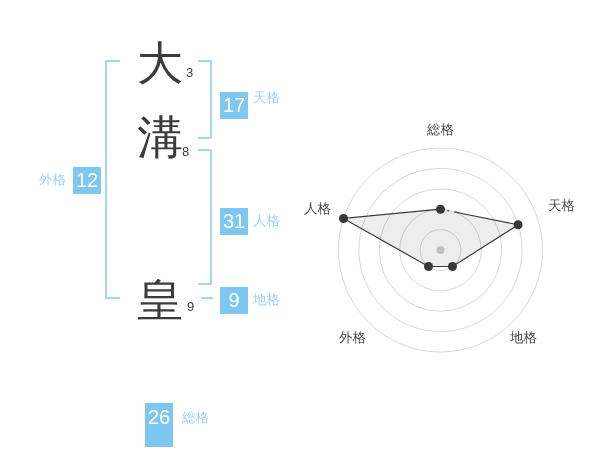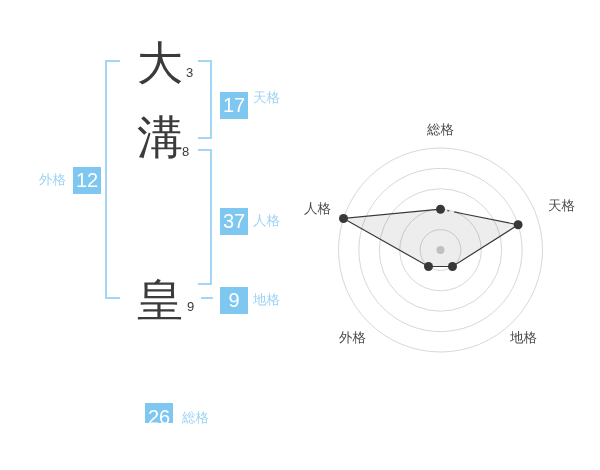--- a/index.html
+++ b/index.html
@@ -39,30 +39,30 @@
   <div class="stroke-num" style="left:187px;top:300px">9</div>
 
   <div class="bracket bracket-left" style="left:105px;top:60px;width:15px;height:239px"></div>
   <div class="bracket bracket-right" style="left:198px;top:60px;width:14px;height:79px"></div>
   <div class="bracket bracket-right" style="left:198px;top:149px;width:14px;height:136px"></div>
   <div class="tick" style="left:201px;top:297px;width:12px;height:2px"></div>
 
   <div class="badge" style="left:220px;top:92px">17</div>
   <div class="badge-label" style="left:253px;top:91px">天格</div>
 
-  <div class="badge" style="left:220px;top:208px">37</div>
+  <div class="badge" style="left:220px;top:208px">31</div>
   <div class="badge-label" style="left:253px;top:214px">人格</div>
 
   <div class="badge" style="left:220px;top:287px">9</div>
   <div class="badge-label" style="left:253px;top:293px">地格</div>
 
   <div class="badge" style="left:73px;top:167px">12</div>
   <div class="badge-label align-right" style="left:36px;top:173px;width:30px">外格</div>
 
-  <div class="badge" style="left:145px;top:403px;height:20px;line-height:28px">26</div>
+  <div class="badge" style="left:145px;top:403px;height:44px;line-height:28px">26</div>
   <div class="badge-label" style="left:182px;top:411px">総格</div>
 
   <svg id="radar-svg" class="radar" viewBox="0 0 300 250">
       <circle cx="145.5" cy="140" r="20.4" fill="none" stroke="#d8d8d8" stroke-width="1"></circle>
       <circle cx="145.5" cy="140" r="40.8" fill="none" stroke="#d8d8d8" stroke-width="1"></circle>
       <circle cx="145.5" cy="140" r="61.2" fill="none" stroke="#d8d8d8" stroke-width="1"></circle>
       <circle cx="145.5" cy="140" r="81.6" fill="none" stroke="#d8d8d8" stroke-width="1"></circle>
       <circle cx="145.5" cy="140" r="102.0" fill="none" stroke="#d8d8d8" stroke-width="1"></circle>
       <polygon points="145.5,99.2 223.1,114.8 157.5,156.5 133.5,156.5 48.5,108.5" fill="rgba(0,0,0,0.07)" stroke="none"></polygon>
       <polyline points="223.1,114.8 157.5,156.5 133.5,156.5 48.5,108.5 145.5,99.2" fill="none" stroke="#383838" stroke-width="1.2"></polyline>

